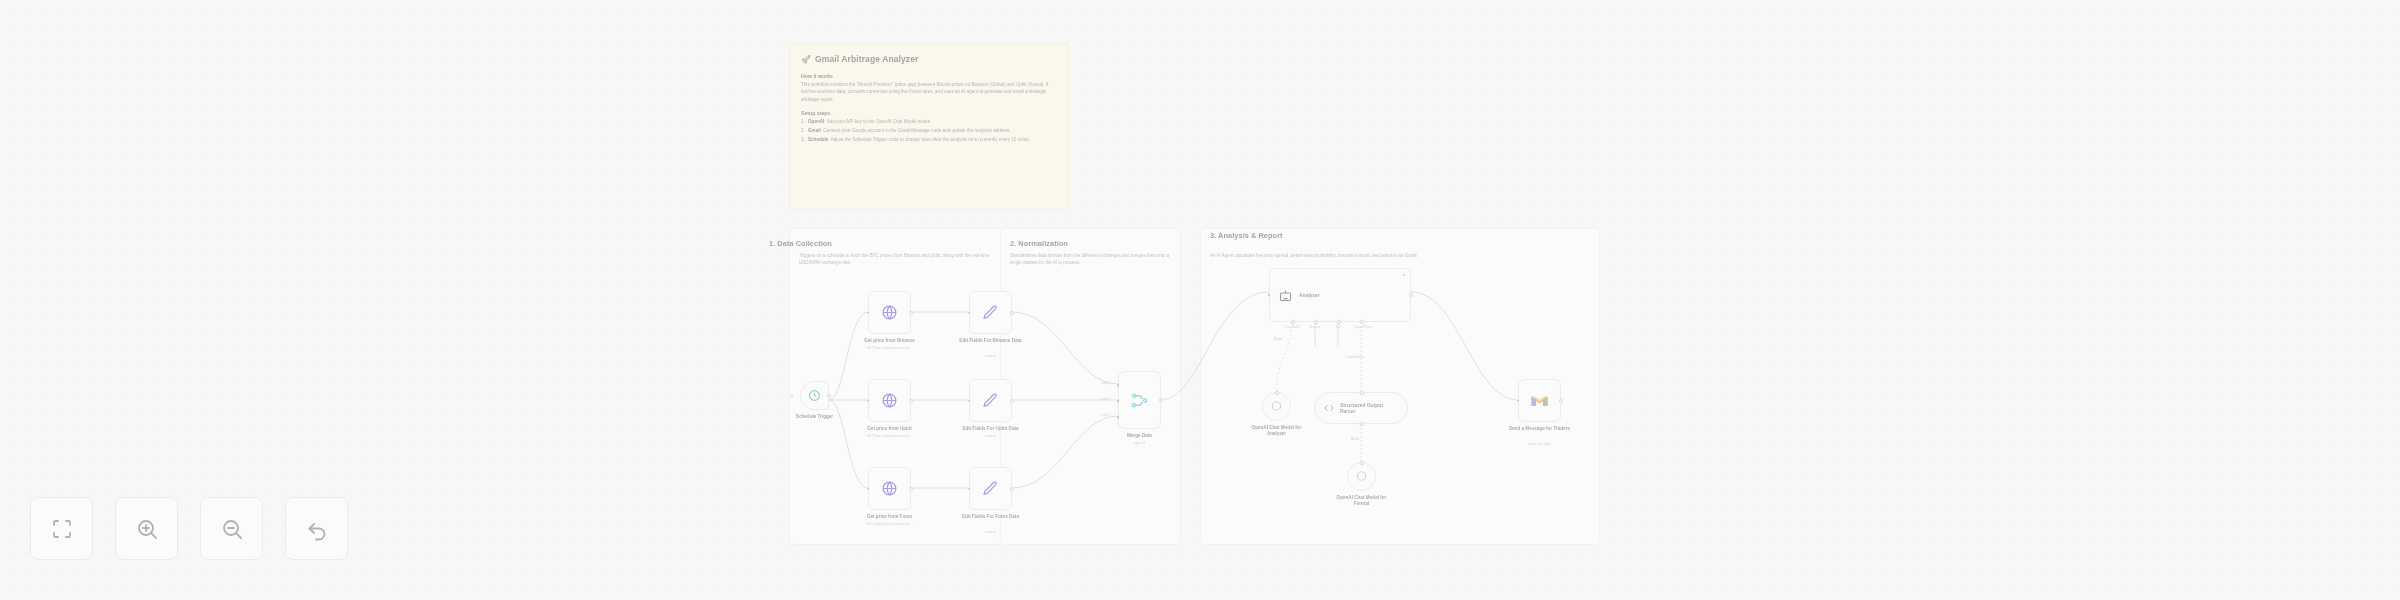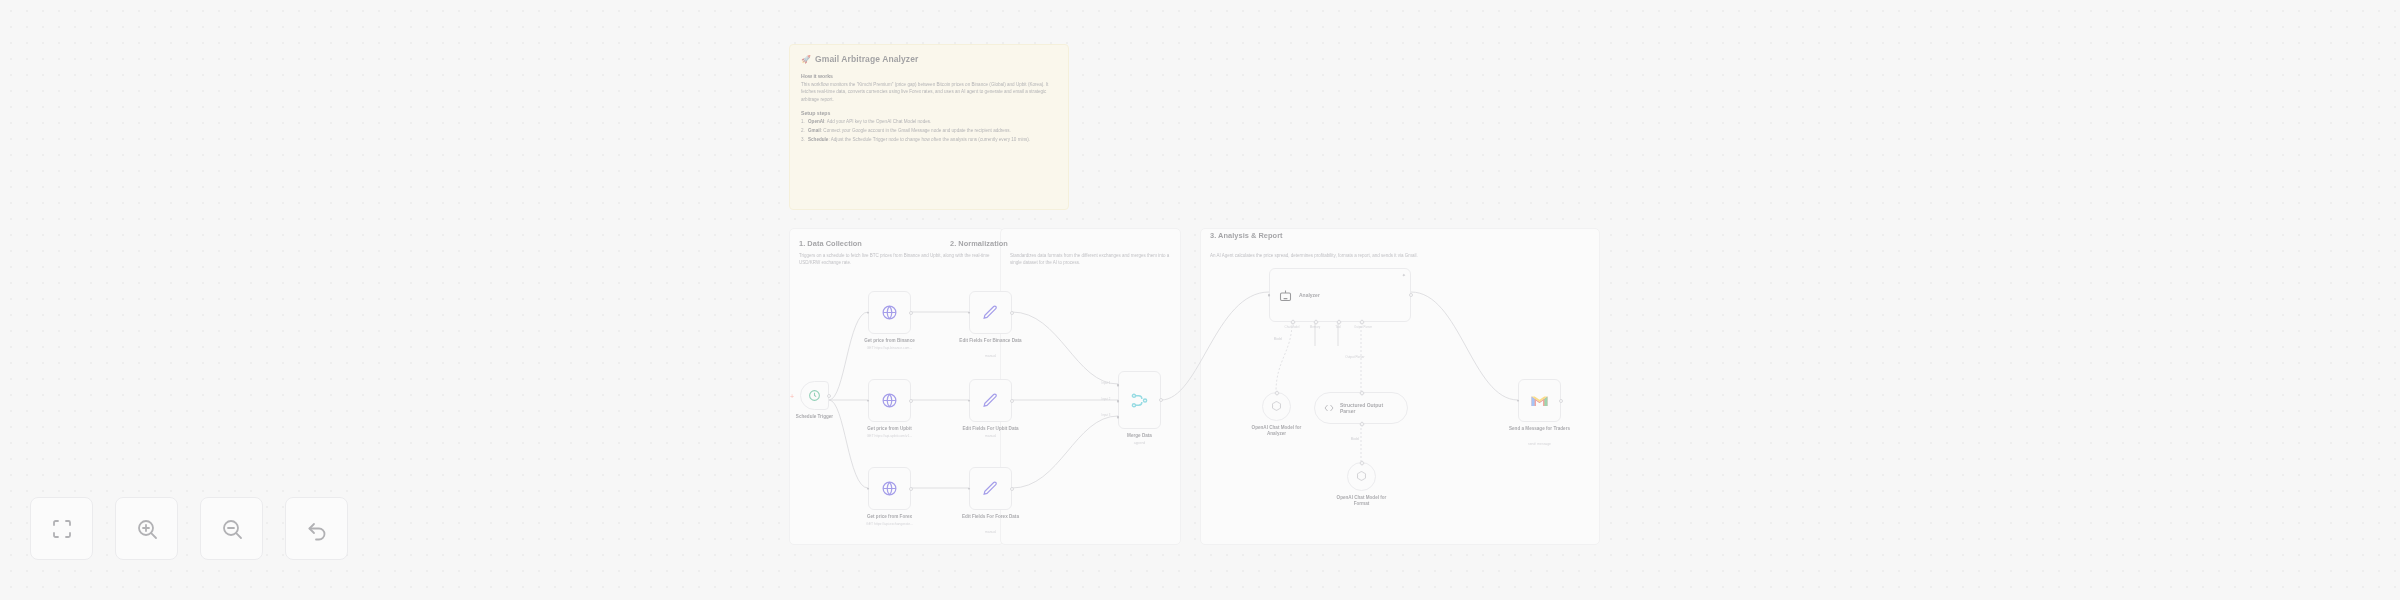--- a/index.html
+++ b/index.html
@@ -181,24 +181,24 @@
       <li><b>OpenAI</b>: <span>Add your API key to the OpenAI Chat Model nodes.</span></li>
       <li><b>Gmail</b>: <span>Connect your Google account in the Gmail Message node and update the recipient address.</span></li>
       <li><b>Schedule</b>: <span>Adjust the Schedule Trigger node to change how often the analysis runs (currently every 10 mins).</span></li>
     </ol>
   </div>
 
   <div class="panel" style="left:789px; top:228px; width:215px; height:317px;"></div>
   <div class="panel" style="left:1000px; top:228px; width:181px; height:317px;"></div>
   <div class="panel" style="left:1200px; top:228px; width:400px; height:317px;"></div>
 
-  <div class="panel-title" style="left:799px; top:239px;text-align:right;">1. Data Collection</div>
+  <div class="panel-title" style="left:769px; top:239px;text-align:right;">1. Data Collection</div>
   <div class="panel-sub" style="left:799px; top:252px; width:193px;">Triggers on a schedule to fetch live BTC prices from Binance and Upbit, along with the real-time USD/KRW exchange rate.</div>
 
-  <div class="panel-title" style="left:950px; top:239px;">2. Normalization</div>
+  <div class="panel-title" style="left:1010px; top:239px;">2. Normalization</div>
   <div class="panel-sub" style="left:1010px; top:252px; width:160px;">Standardizes data formats from the different exchanges and merges them into a single dataset for the AI to process.</div>
 
   <div class="panel-title" style="left:1210px; top:231px;">3. Analysis &amp; Report</div>
   <div class="panel-sub" style="left:1210px; top:252px; width:380px;">An AI Agent calculates the price spread, determines profitability, formats a report, and sends it via Gmail.</div>
 
   <svg id="edges">
 
     <path class="edge" d="M829,400 C845,400 848,312 868,312"></path>
     <path class="edge" d="M829,400 L868,400"></path>
     <path class="edge" d="M829,400 C845,400 848,488 868,488"></path>

